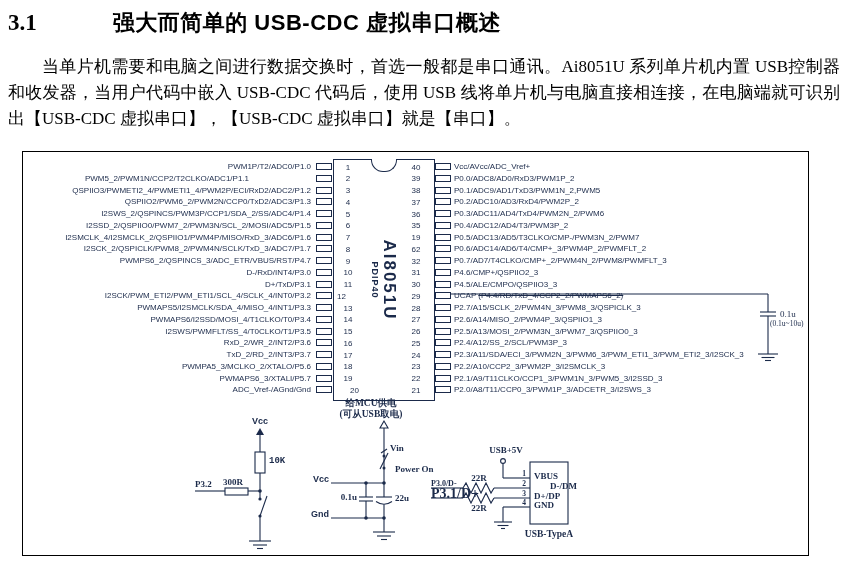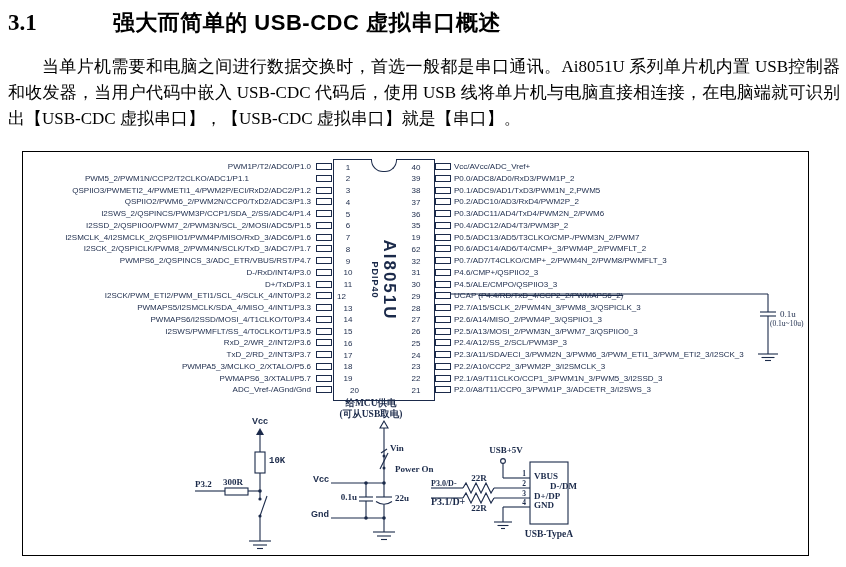--- a/index.html
+++ b/index.html
@@ -140,21 +140,21 @@
   <span class="clabel cn" style="left:280px;top:322px;width:26px;text-align:right;">Vcc</span>
   <span class="clabel" style="left:300px;top:340px;width:34px;text-align:right;">0.1u</span>
   <span class="clabel" style="left:372px;top:341px;">22u</span>
   <span class="clabel cn" style="left:280px;top:357px;width:26px;text-align:right;">Gnd</span>
 
   <span class="clabel" style="left:757px;top:157px;font-weight:normal;">0.1u</span>
   <span class="clabel" style="left:747px;top:167px;font-size:7.5px;font-weight:normal;">(0.1u~10u)</span>
 
   <span class="clabel" style="left:458px;top:293px;width:50px;text-align:center;">USB+5V</span>
   <span class="clabel" style="left:408px;top:327px;font-size:8px;">P3.0/D-</span>
-  <span class="clabel" style="left:408px;top:345px;font-size:10px;">P3.1/D+</span>
+  <span class="clabel" style="left:408px;top:337px;font-size:14px;">P3.1/D+</span>
   <span class="clabel" style="left:442px;top:321px;width:28px;text-align:center;">22R</span>
   <span class="clabel" style="left:442px;top:351px;width:28px;text-align:center;">22R</span>
   <span class="clabel" style="left:483px;top:317px;width:20px;text-align:right;font-size:7.5px;">1</span>
   <span class="clabel" style="left:483px;top:327px;width:20px;text-align:right;font-size:7.5px;">2</span>
   <span class="clabel" style="left:483px;top:337px;width:20px;text-align:right;font-size:7.5px;">3</span>
   <span class="clabel" style="left:483px;top:346px;width:20px;text-align:right;font-size:7.5px;">4</span>
   <span class="clabel" style="left:511px;top:319px;">VBUS</span>
   <span class="clabel" style="left:511px;top:329px;padding-left:16px;">D-/DM</span>
   <span class="clabel" style="left:511px;top:339px;">D+/DP</span>
   <span class="clabel" style="left:511px;top:348px;">GND</span>

